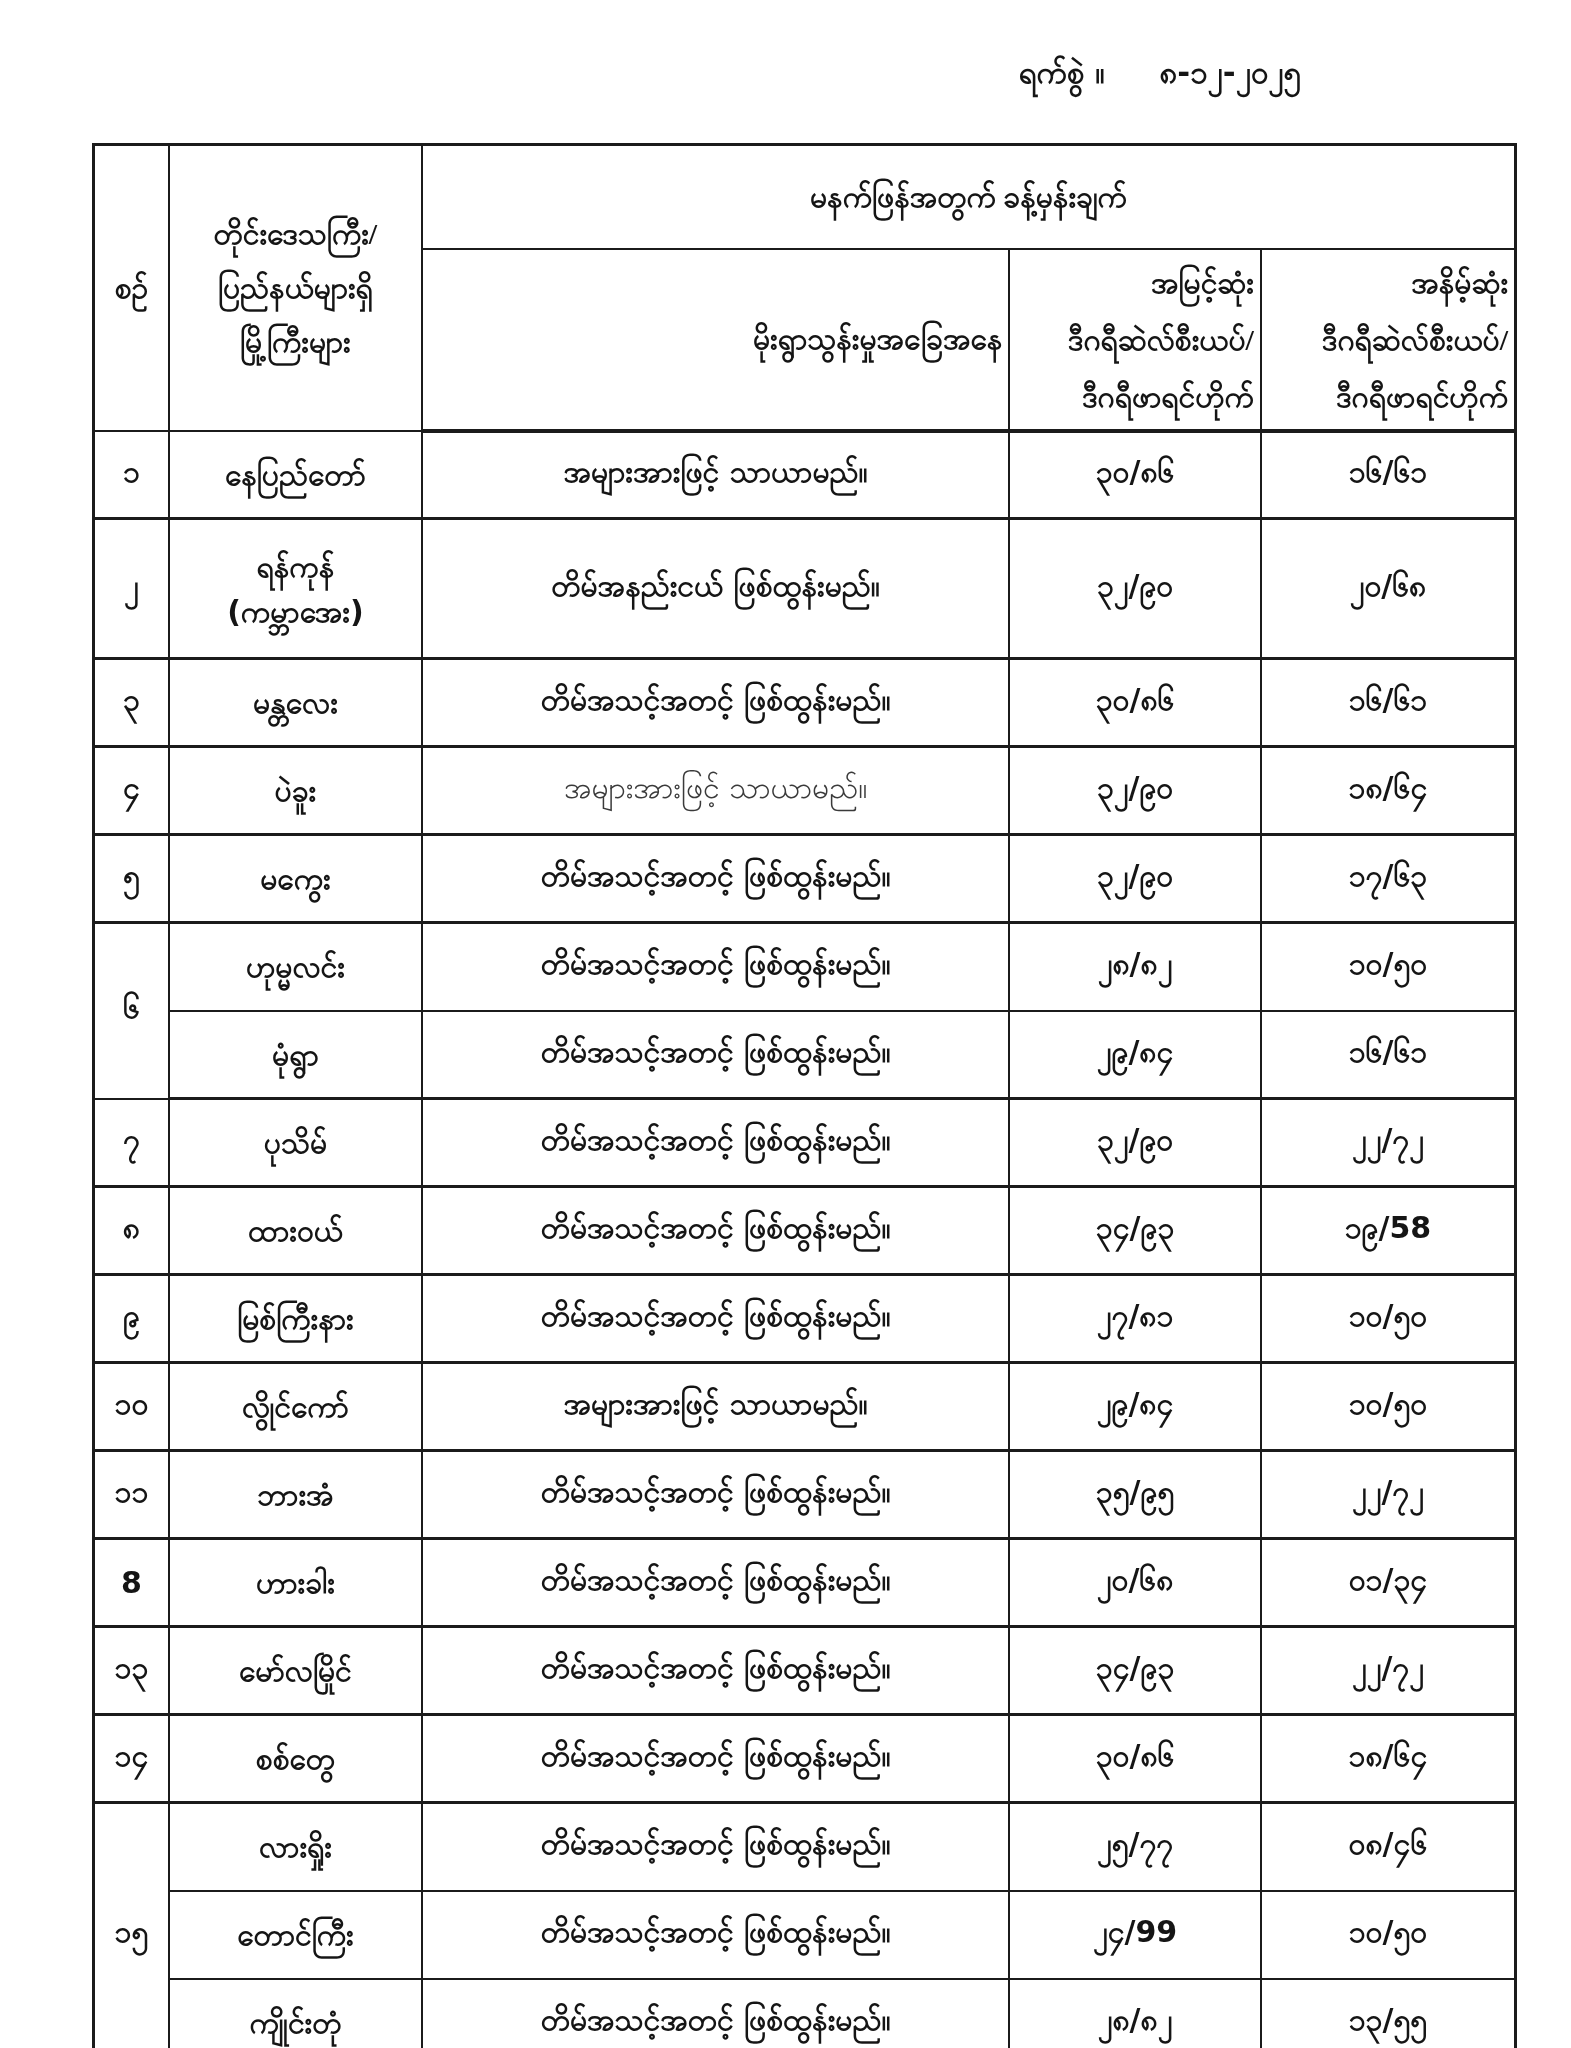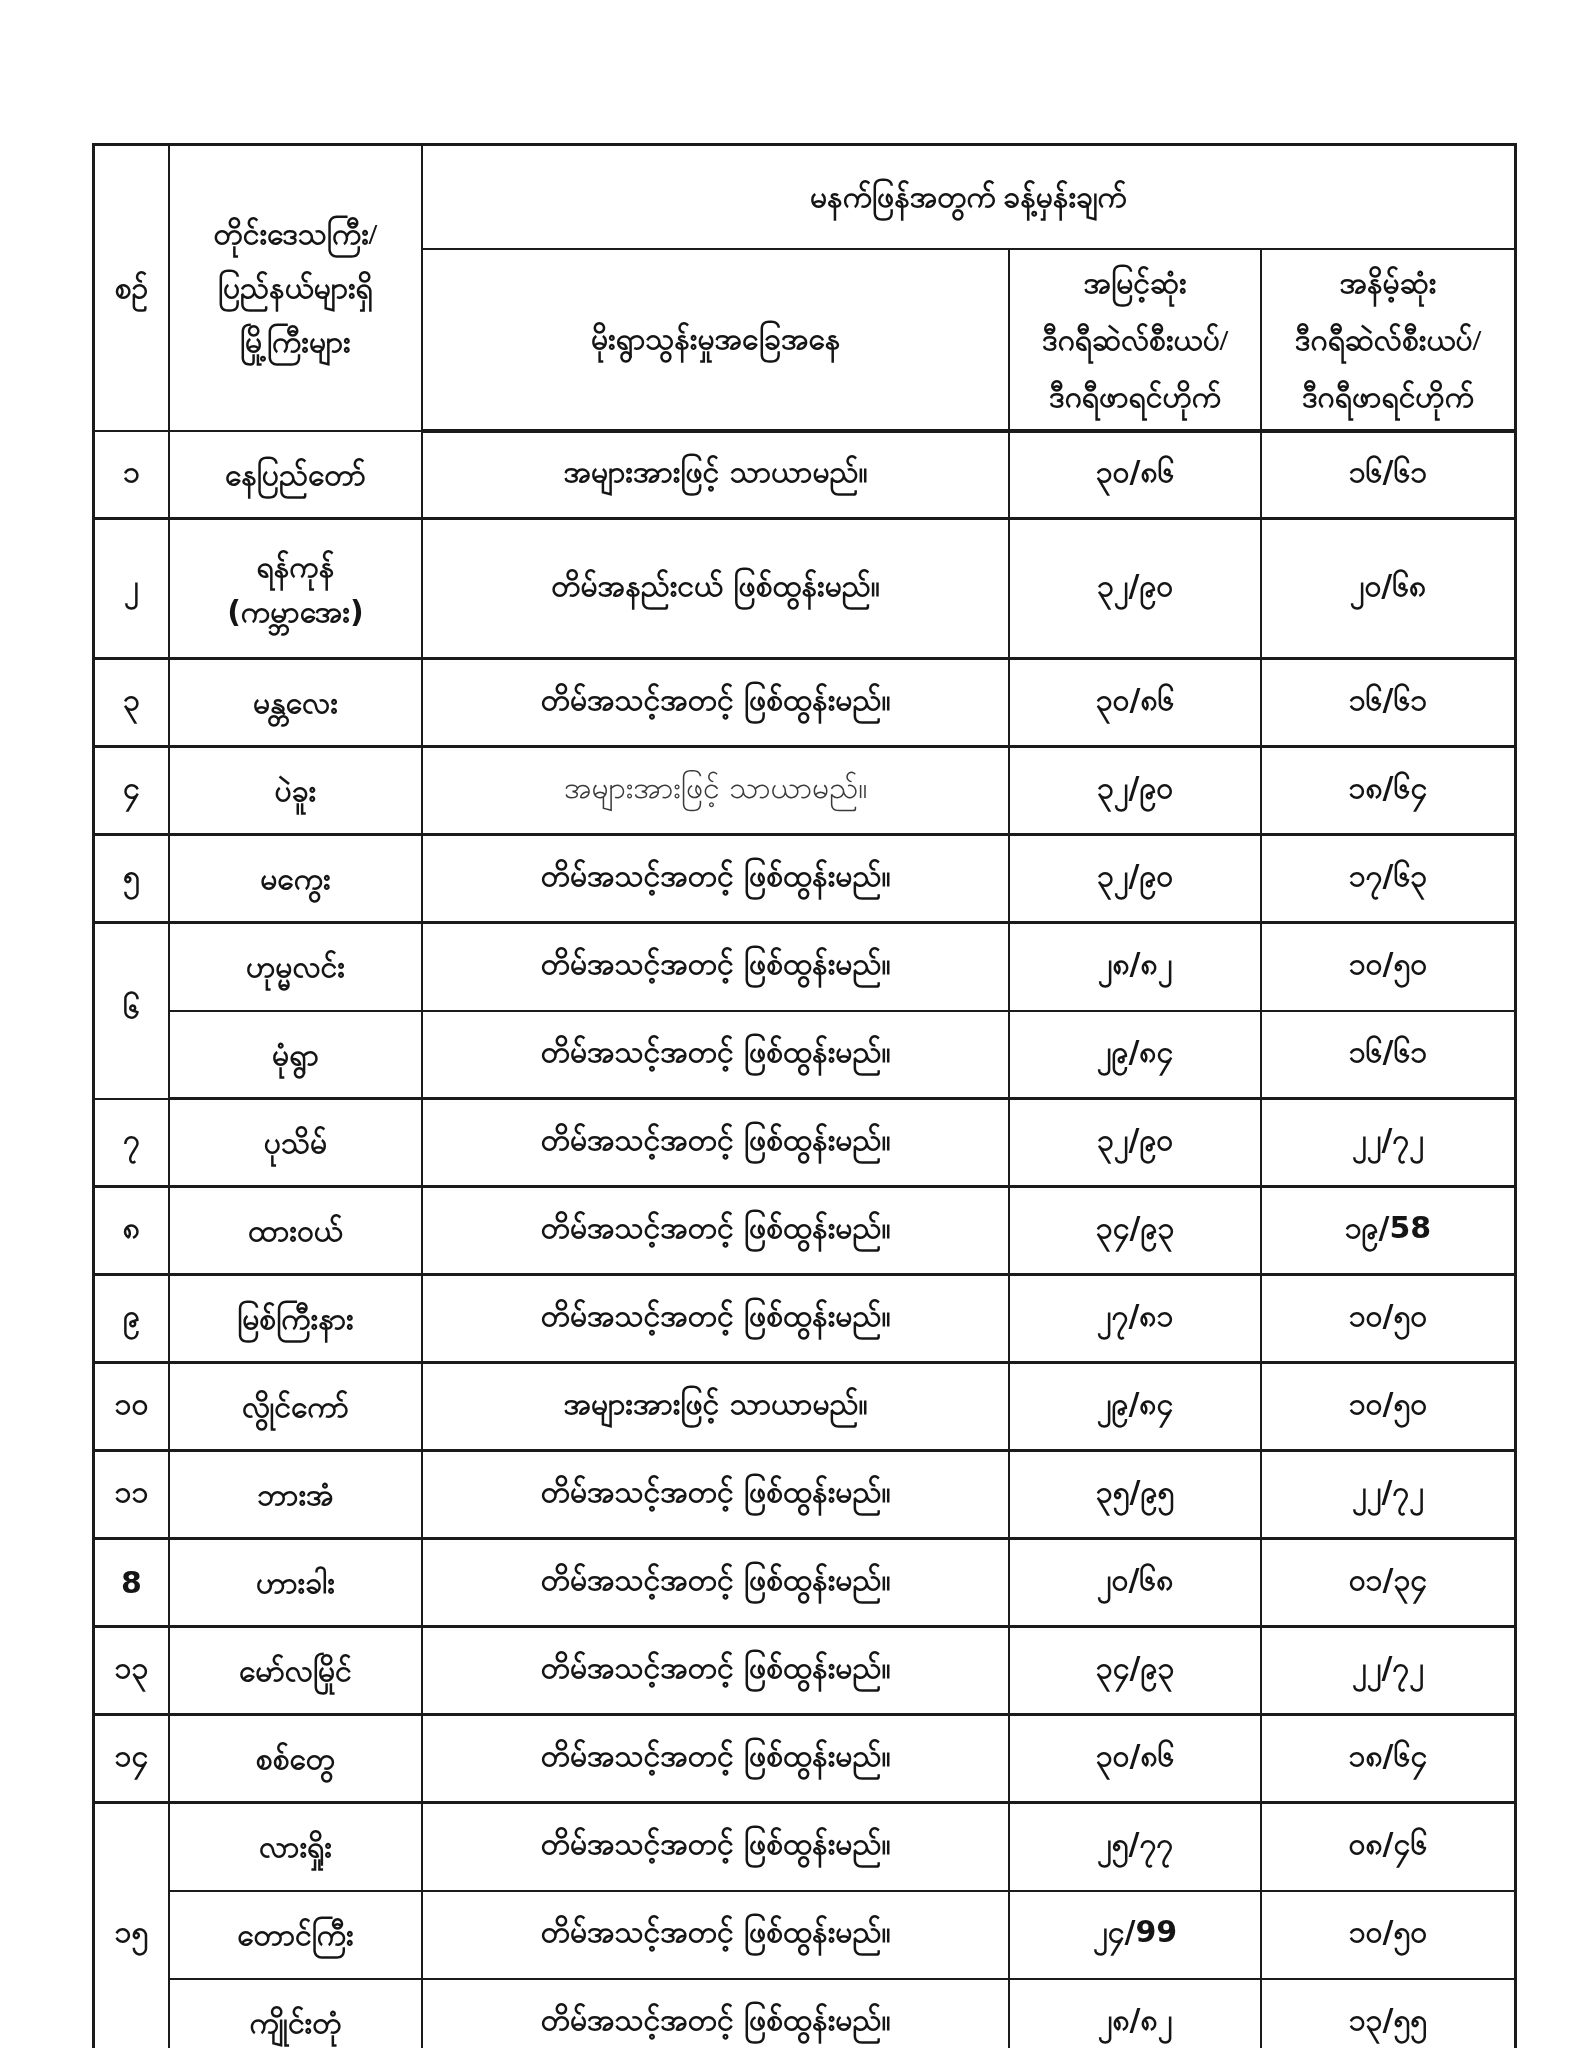--- a/index.html
+++ b/index.html
@@ -34,34 +34,37 @@
   table.forecast th, table.forecast td{
     border:2px solid #1b1b1b;
     text-align:center;vertical-align:middle;
     font-size:30px;font-weight:bold;
     padding:4px 6px;
     overflow:hidden;
   }
   table.forecast{border:3px solid #1b1b1b;}
   thead tr.h-top{height:104px;}
   thead tr.h-sub{height:170px;}
-  thead tr.h-sub th{border-bottom-width:4px;}
+  thead tr.h-sub th{border-bottom-width:4px;text-align:right;}
   thead th{line-height:1.55;font-family:Liberation Serif, serif;}
   th.c-city{line-height:1.8;}
   th.c-max,th.c-min{line-height:1.9;}
   tbody tr{height:88px;}
   tbody td.city div{line-height:1.5;}
   tbody tr.group-end td{border-bottom-width:3.5px;}
   td.forecast-cell.light{font-weight:400;color:#3a3a3a;}
 </style>
 </head>
 <body>
 
 <div class="page">
 
+  <div class="date-line">
+    <span>ရက်စွဲ ။</span><span class="date-value">၈-၁၂-၂၀၂၅</span>
+  </div>
 
   <table class="forecast">
     <colgroup>
       <col class="c1">
         <col class="c2">
         <col class="c3">
         <col class="c4">
         <col class="c5">
     </colgroup>
     <thead>

